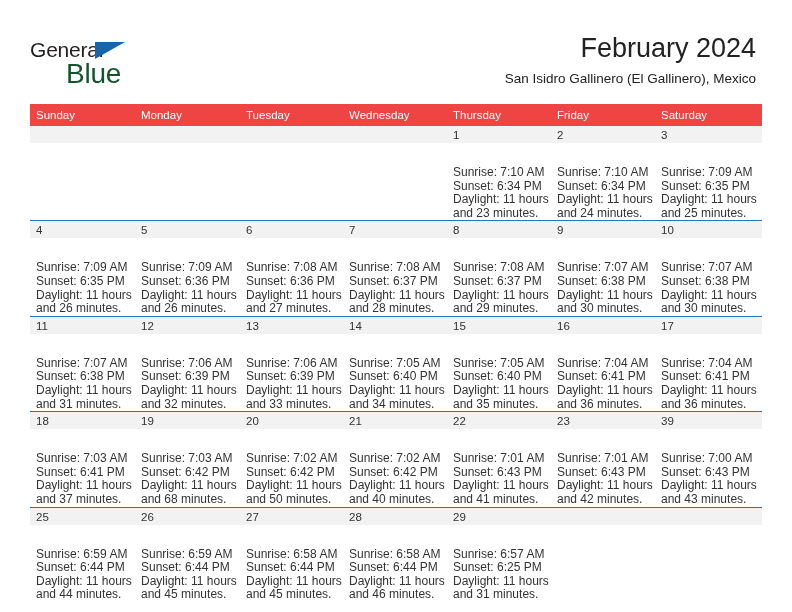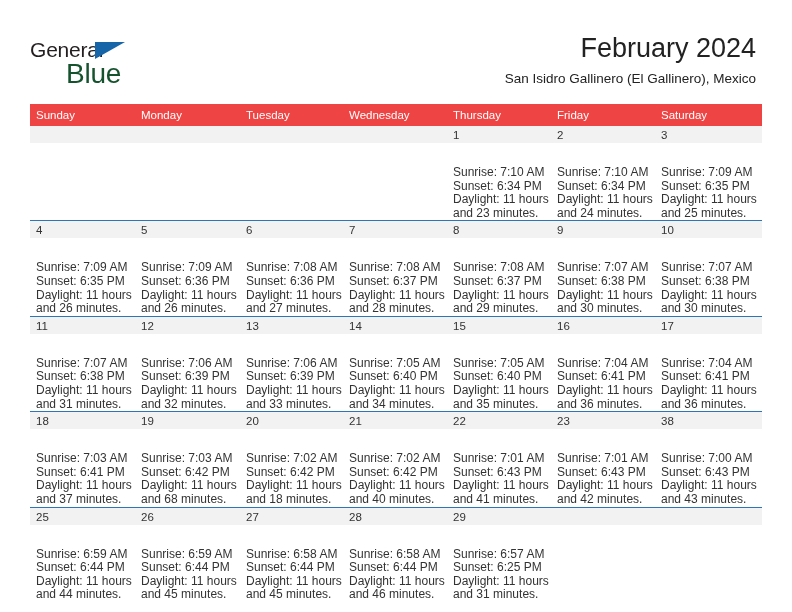--- a/index.html
+++ b/index.html
@@ -379,21 +379,21 @@
                 <div>Daylight: 11 hours</div>
                 <div>and 68 minutes.</div>
               </div>
             </td>
             <td class="daycell">
               <div class="daynum-band">20</div>
               <div class="cell-body">
                 <div>Sunrise: 7:02 AM</div>
                 <div>Sunset: 6:42 PM</div>
                 <div>Daylight: 11 hours</div>
-                <div>and 18 minutes.</div>
+                <div>and 50 minutes.</div>
               </div>
             </td>
             <td class="daycell">
               <div class="daynum-band">21</div>
               <div class="cell-body">
                 <div>Sunrise: 7:02 AM</div>
                 <div>Sunset: 6:42 PM</div>
                 <div>Daylight: 11 hours</div>
                 <div>and 40 minutes.</div>
               </div>
@@ -410,21 +410,21 @@
             <td class="daycell">
               <div class="daynum-band">23</div>
               <div class="cell-body">
                 <div>Sunrise: 7:01 AM</div>
                 <div>Sunset: 6:43 PM</div>
                 <div>Daylight: 11 hours</div>
                 <div>and 42 minutes.</div>
               </div>
             </td>
             <td class="daycell">
-              <div class="daynum-band">38</div>
+              <div class="daynum-band">39</div>
               <div class="cell-body">
                 <div>Sunrise: 7:00 AM</div>
                 <div>Sunset: 6:43 PM</div>
                 <div>Daylight: 11 hours</div>
                 <div>and 43 minutes.</div>
               </div>
             </td>
           </tr>
           <tr class="week">
             <td class="daycell">

